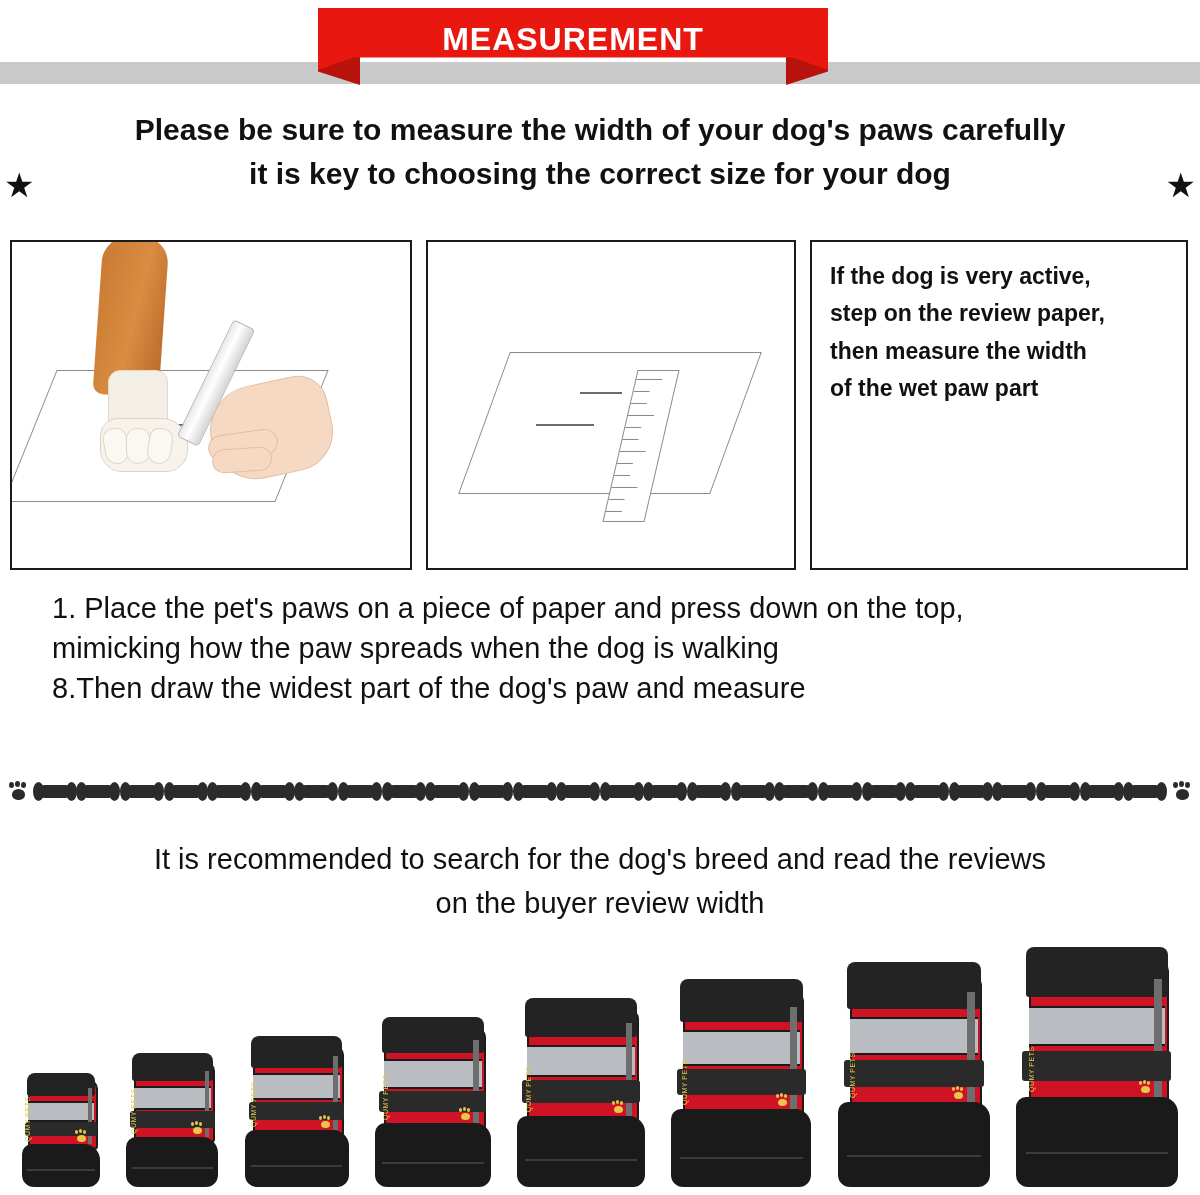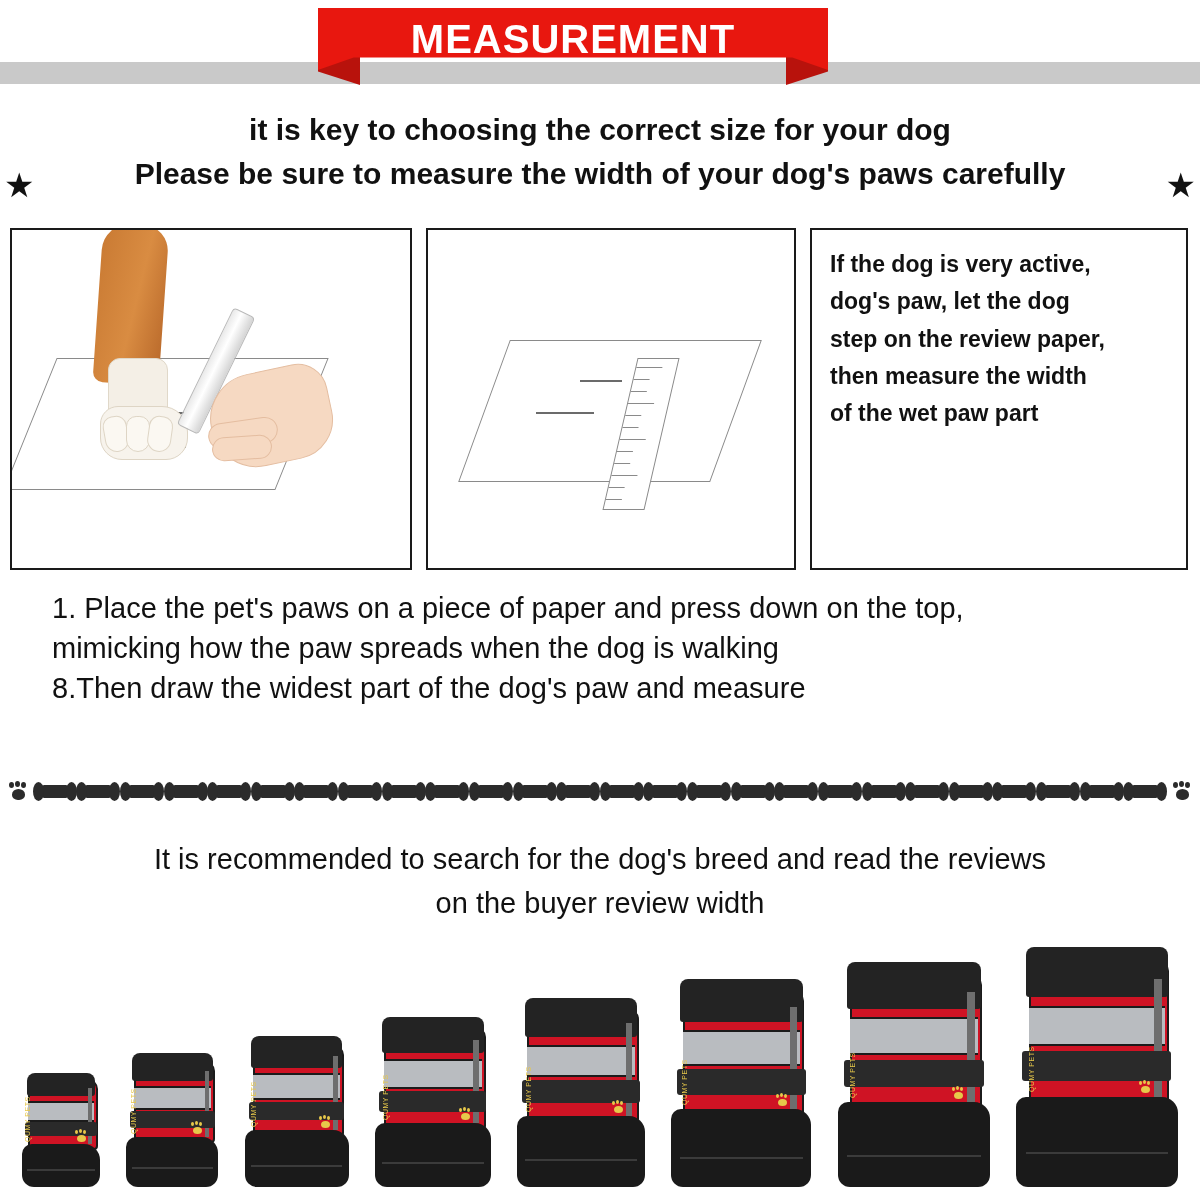--- a/index.html
+++ b/index.html
@@ -34,21 +34,21 @@
     position: absolute;
     top: 8px;
     left: 318px;
     width: 510px;
     height: 62px;
     background: #e8170f;
     color: #ffffff;
     display: flex;
     align-items: center;
     justify-content: center;
-    font-size: 40px;
+    font-size: 32px;
     font-weight: bold;
     letter-spacing: 1px;
     clip-path: polygon(0 0, 100% 0, 100% 100%, 93% 80%, 7% 80%, 0 100%);
   }
   .ribbon-tail-left, .ribbon-tail-right {
     position: absolute;
     top: 55px;
     width: 42px;
     height: 30px;
     background: #b8120c;
@@ -83,20 +83,21 @@
     width: 1180px;
     height: 342px;
     display: flex;
     gap: 14px;
   }
   .panel {
     border: 2px solid #1a1a1a;
     position: relative;
     background: #ffffff;
     box-sizing: border-box;
+    margin-top: 12px;
   }
   .panel-1 { width: 402px; overflow: hidden; }
   .panel-2 { width: 370px; overflow: hidden; }
   .panel-3 { width: 378px; padding: 16px 14px 10px 18px; }
 
   .panel-3 p {
     margin: 0;
     font-size: 23px;
     font-weight: bold;
     line-height: 1.62;
@@ -405,22 +406,22 @@
 <div class="banner-wrap">
   <div class="grey-bar"></div>
   <div class="ribbon-tail-left"></div>
   <div class="ribbon-tail-right"></div>
   <div class="ribbon">MEASUREMENT</div>
 </div>
 
 <div class="star star-left">★</div>
 <div class="star star-right">★</div>
 <div class="headline">
+  <div>Please be sure to measure the width of your dog's paws carefully</div>
   <div>it is key to choosing the correct size for your dog</div>
-  <div>Please be sure to measure the width of your dog's paws carefully</div>
 </div>
 
 <div class="panels">
 
   <div class="panel panel-1">
     <div class="paper1"></div>
     <div class="paw-line paw-line-a"></div>
     <div class="paw-line paw-line-b"></div>
     <div class="leg"></div>
     <div class="leg-lower"></div>
@@ -450,21 +451,20 @@
       <div class="tick" style="top:92px"></div>
       <div class="tick" style="top:104px"></div>
       <div class="tick long" style="top:116px"></div>
       <div class="tick" style="top:128px"></div>
       <div class="tick" style="top:140px"></div>
     </div>
   </div>
 
   <div class="panel panel-3">
     <p>If the dog is very active,</p>
-    <p>dog's paw, let the dog</p>
     <p>step on the review paper,</p>
     <p>then measure the width</p>
     <p>of the wet paw part</p>
   </div>
 </div>
 
 <div class="steps">
   <p>1. Place the pet's paws on a piece of paper and press down on the top,</p>
   <p>mimicking how the paw spreads when the dog is walking</p>
   <p>8.Then draw the widest part of the dog's paw and measure</p>

